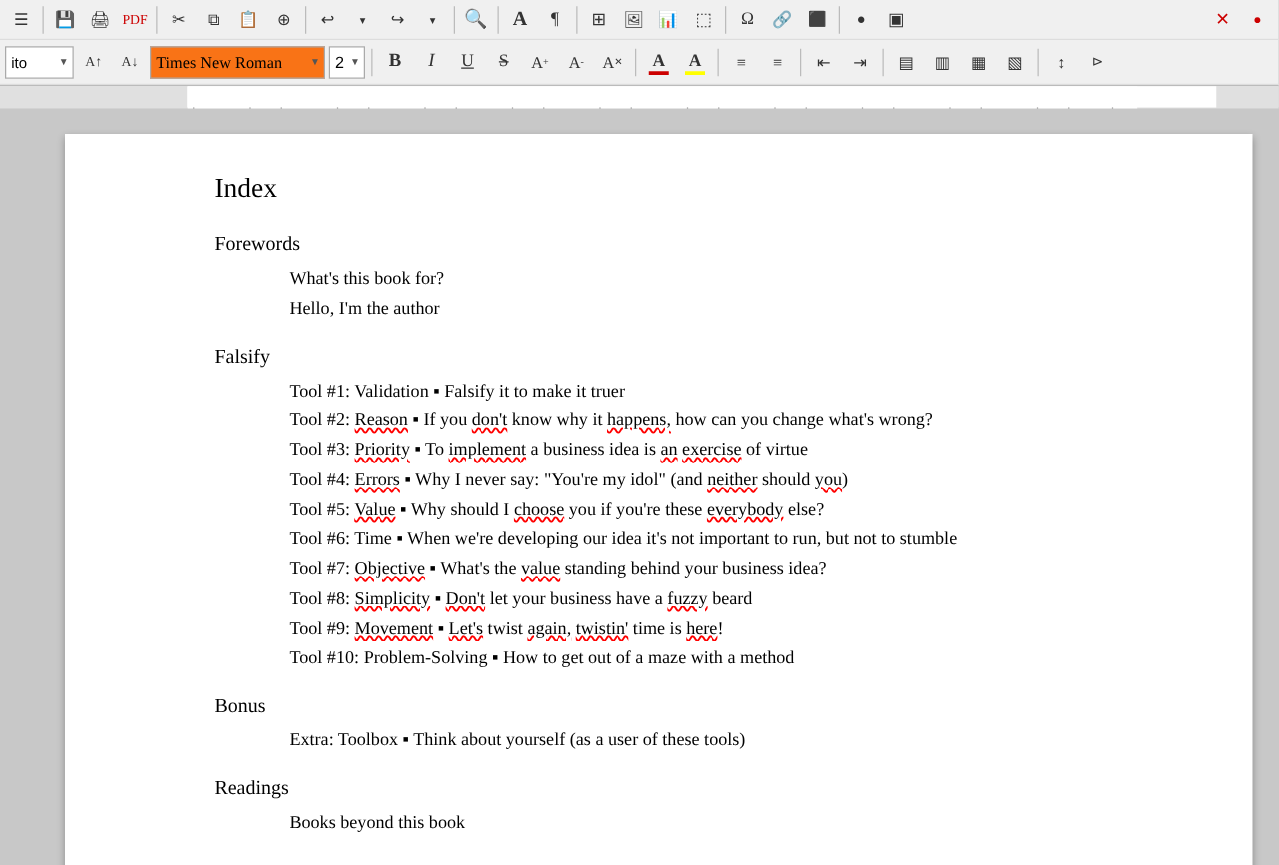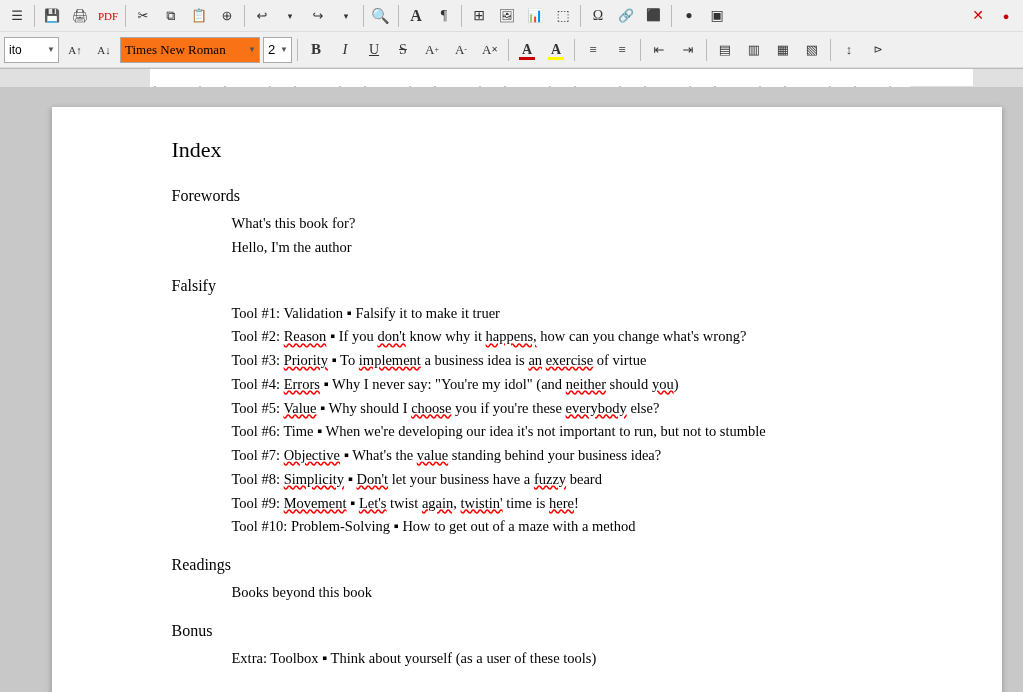--- a/index.html
+++ b/index.html
@@ -399,24 +399,24 @@
         <div class="doc-line-indent">
           Tool #9: <span class="spell">Movement</span> ▪ <span class="spell">Let's</span> twist <span class="spell">again,</span> <span class="spell">twistin'</span> time is <span class="spell">here</span>!
         </div>
 
         <div class="doc-line-indent">
           Tool #10: Problem-Solving ▪ How to get out of a maze with a method
         </div>
       </div>
 
       <div style="margin-top:18px;">
+        <div class="section-heading">Bonus</div>
+        <div class="doc-line-indent">Extra: Toolbox ▪ Think about yourself (as a user of these tools)</div>
+      </div>
+
+      <div style="margin-top:18px;">
         <div class="section-heading">Readings</div>
         <div class="doc-line-indent">Books beyond this book</div>
       </div>
 
-      <div style="margin-top:18px;">
-        <div class="section-heading">Bonus</div>
-        <div class="doc-line-indent">Extra: Toolbox ▪ Think about yourself (as a user of these tools)</div>
-      </div>
-
     </div>
   </div>
 </div>
 
 </body></html>

